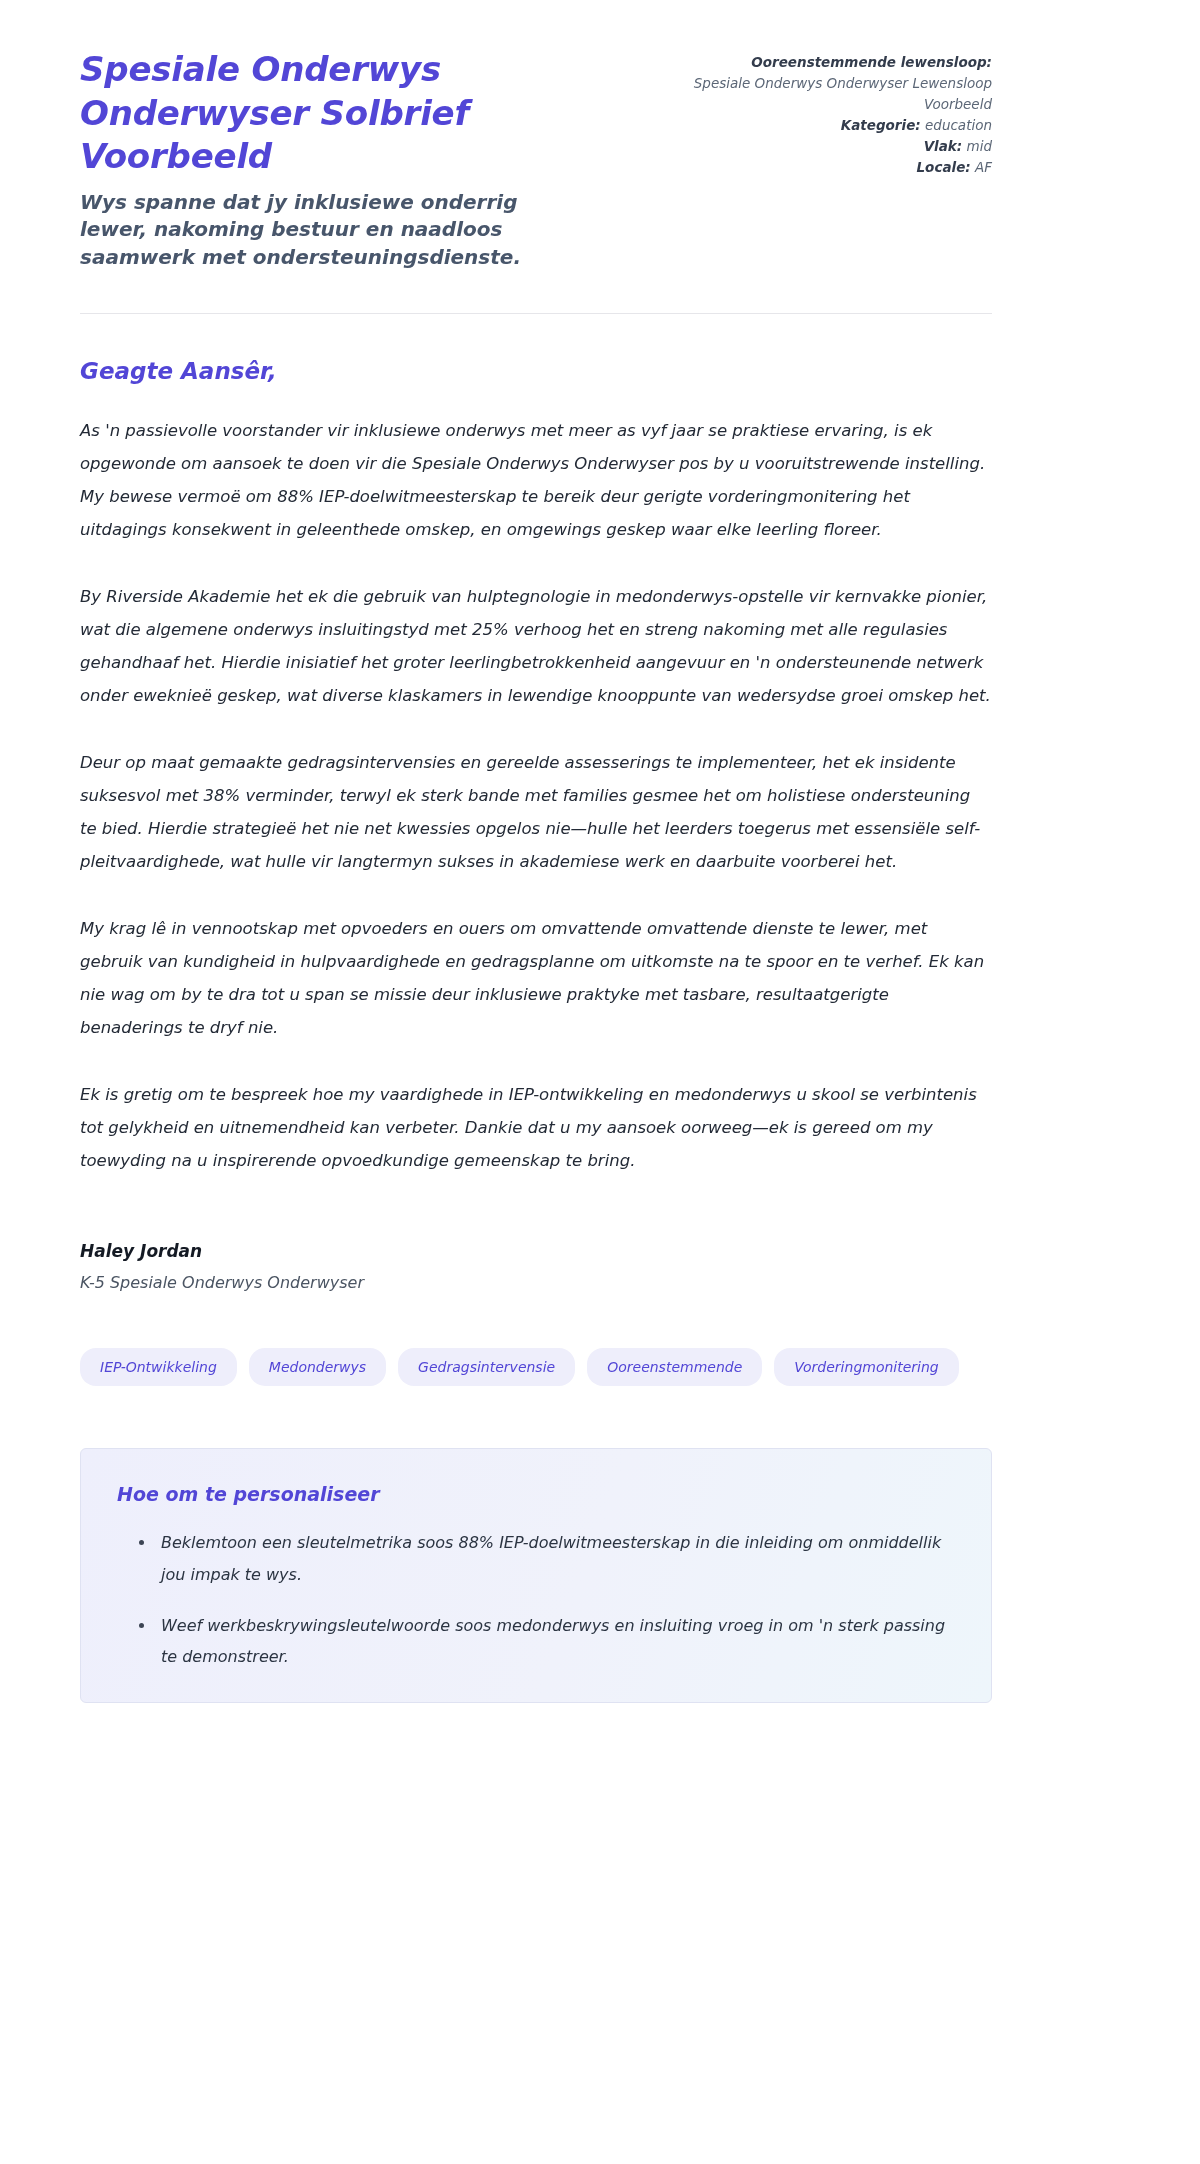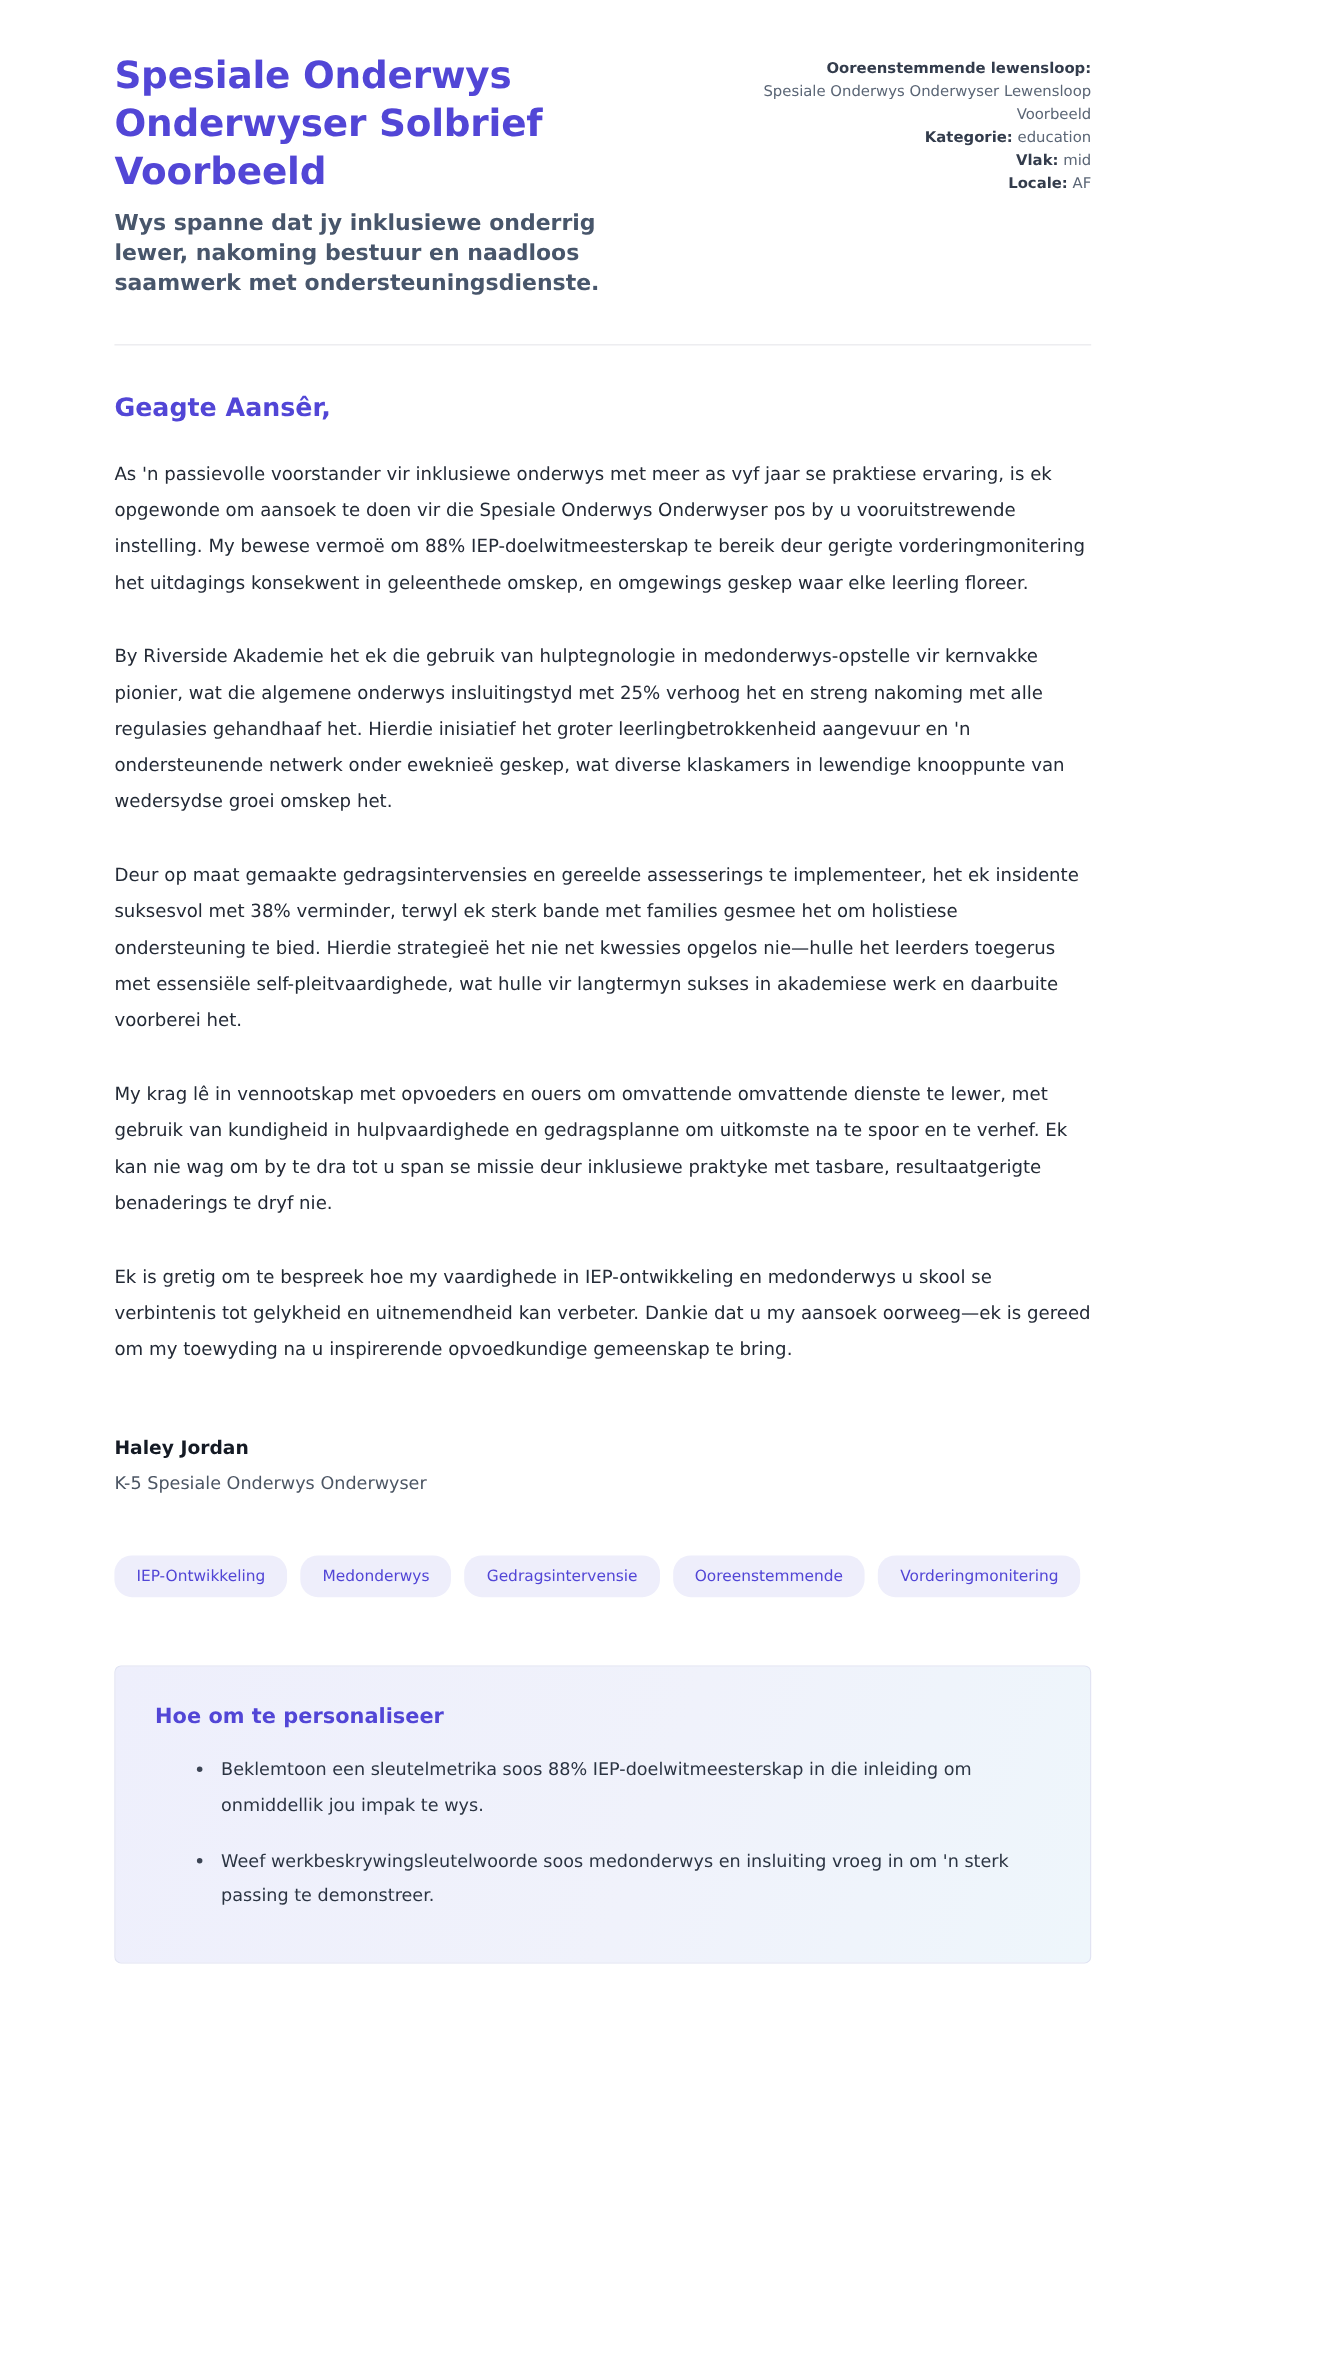--- a/index.html
+++ b/index.html
@@ -12,21 +12,22 @@
   body {
     width: 1200px;
     min-height: 2164px;
     font-family: "DejaVu Sans", "Liberation Sans", sans-serif;
     color: #1f2430;
     -webkit-font-smoothing: antialiased;
   }
 
   .page {
     width: 1100px;
-    padding: 48px 108px 60px 104px;
+    padding: 48px 108px 60px 80px;
+    font-style: italic;
   }
 
   
   .header {
     display: flex;
     align-items: flex-start;
     justify-content: space-between;
     gap: 40px;
   }
   .header-left {
@@ -129,21 +130,21 @@
     border-radius: 6px;
     padding: 34px 36px 30px 36px;
   }
   .tips-title {
     margin: 0 0 22px 0;
     font-size: 19px;
     font-weight: 700;
     color: #5246d6;
   }
   .tips-list {
-    margin: 16px;
+    margin: 0;
     padding: 0 0 0 22px;
     list-style: none;
   }
   .tips-list li {
     position: relative;
     font-size: 16px;
     line-height: 1.95;
     color: #2b3442;
     margin-bottom: 20px;
     padding-left: 22px;

